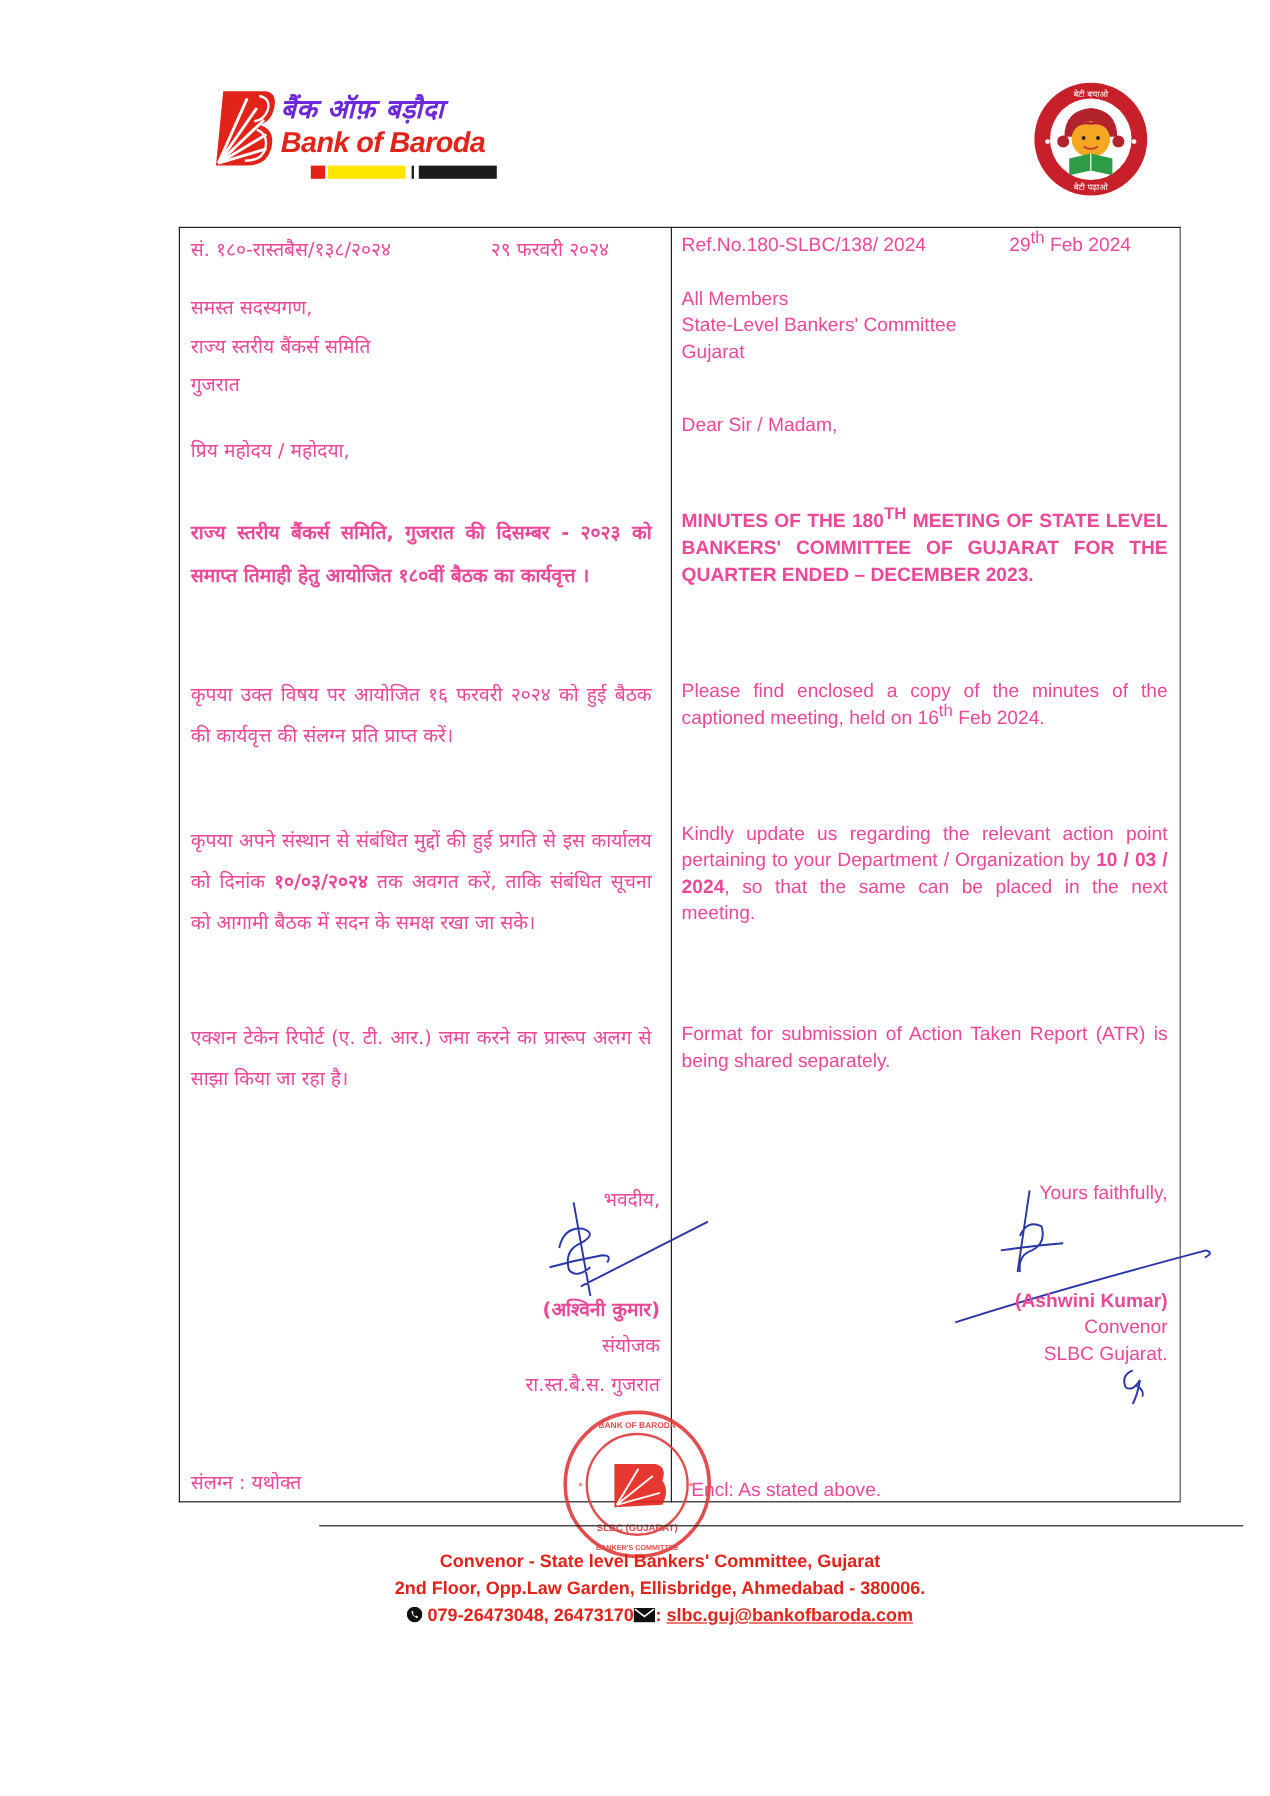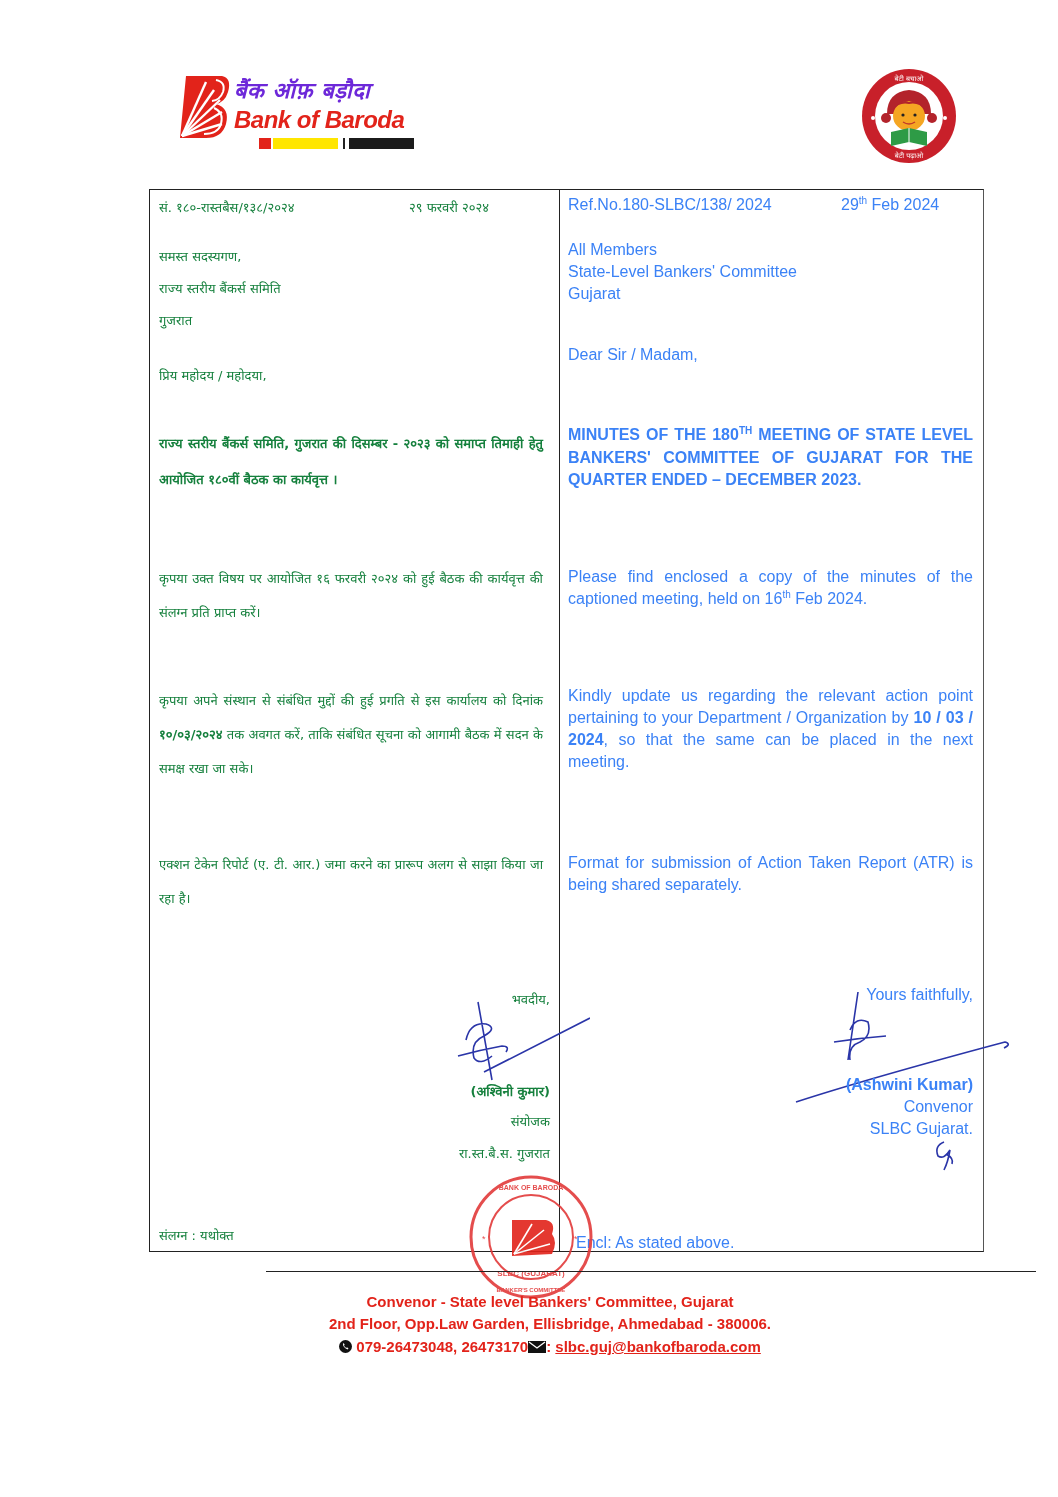--- a/index.html
+++ b/index.html
@@ -18,26 +18,26 @@
   .bob-strip .s2 { position: absolute; left: 14px; top: 0; width: 65px; height: 11px; background: #ffe600; }
   .bob-strip .s3 { position: absolute; left: 84px; top: 0; width: 2px; height: 11px; background: #222; }
   .bob-strip .s4 { position: absolute; left: 90px; top: 0; width: 65px; height: 11px; background: #1b1b1b; }
 
   .bbbp-logo { left: 853px; top: 66px; width: 112px; height: 100px; }
 
   
   .table { left: 149px; top: 189px; width: 835px; height: 1063px; border: 1.5px solid #222; border-right: 1.5px solid #555; box-sizing: border-box; }
   .divider { left: 559px; top: 189px; width: 0; height: 1063px; border-left: 1.5px solid #222; }
 
-  .hi { font-family: "DejaVu Sans", sans-serif; font-size: 13px; line-height: 32px; color: #15803d; }
-  .en { font-family: "Liberation Sans", sans-serif; font-size: 16px; line-height: 22px; color: #3b82f6; }
+  .hi { font-family: "DejaVu Sans", sans-serif; font-size: 16px; line-height: 32px; color: #ec4899; }
+  .en { font-family: "Liberation Sans", sans-serif; font-size: 16px; line-height: 22px; color: #ec4899; }
   .justify { text-align: justify; text-align-last: left; }
   .bold { font-weight: bold; }
   .ul { text-decoration-thickness: 1.5px; text-underline-offset: 3px; }
-  sup { font-size: 10px; line-height: 0; }
+  sup { font-size: 14px; line-height: 0; }
 
   .footer-line { left: 266px; top: 1271px; width: 770px; height: 0; border-top: 1.5px solid #222; }
   .footer { left: 200px; width: 700px; text-align: center; font-weight: bold; color: #e2231a; font-size: 15px; line-height: 20px; }
   .footer a { color: #e2231a; text-decoration: underline; }
 
   .sig { stroke: #2a35a8; fill: none; stroke-width: 1.6; }
 </style>
 </head>
 <body>
 

